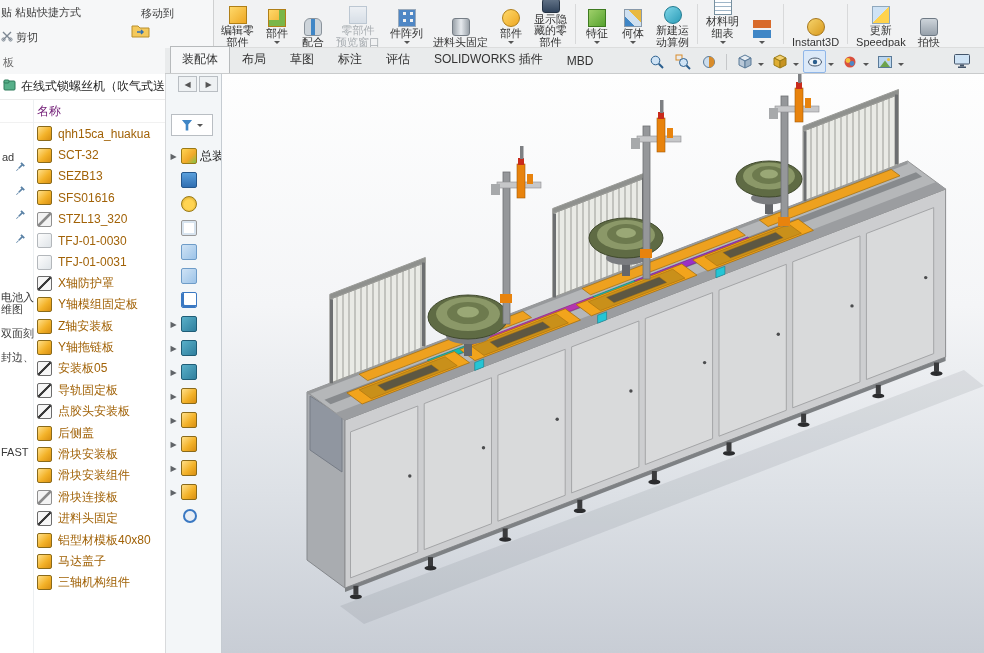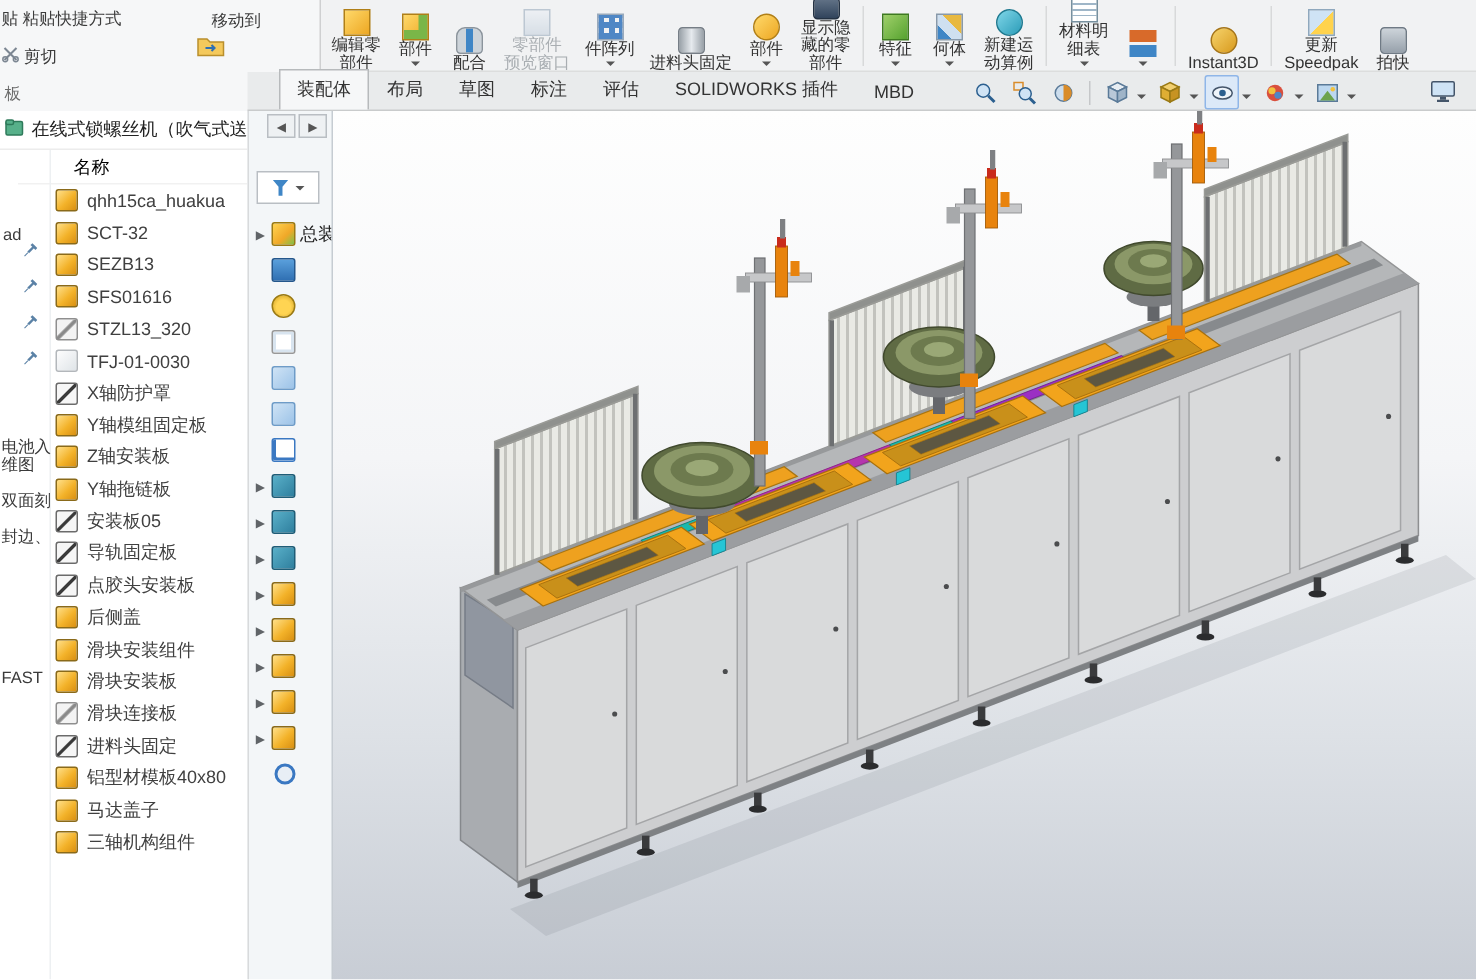--- a/index.html
+++ b/index.html
@@ -10,23 +10,23 @@
   #exp-ribbon{left:0;top:0;width:213px;height:74px;background:#f6f7f8;border-bottom:1px solid #e5e6e7;}
   #exp-ribbon .frag{position:absolute;font-size:11px;color:#3c3c3c;white-space:nowrap;}
   #exp-ribbon .grp{color:#6a6a6a;}
   .mini-ic{position:absolute;width:12px;height:12px;}
   
   #addr-row{left:0;top:74px;width:165px;height:26px;background:#fff;border-bottom:1px solid #ececec;
             display:flex;align-items:center;gap:5px;padding-left:3px;box-sizing:border-box;overflow:hidden;white-space:nowrap;}
   #addr-row .atext{font-size:12px;color:#222;}
   
   #file-pane{left:0;top:100px;width:165px;height:553px;background:#fff;overflow:hidden;}
-  #col-header{height:22px;display:flex;align-items:center;padding-left:37px;color:#000000;border-bottom:1px solid #f1f1f1;margin-left:12px;}
+  #col-header{height:22px;display:flex;align-items:center;padding-left:37px;color:#701a75;border-bottom:1px solid #f1f1f1;}
   .frow{height:21.4px;display:flex;align-items:center;gap:6px;padding-left:37px;white-space:nowrap;}
-  .frow .fname{font-size:12px;color:#404040;text-align:right;}
+  .frow .fname{font-size:12px;color:#a16207;text-align:right;}
   .pic{width:13px;height:13px;border-radius:2px;flex:none;border:1px solid #8a6a1a;
        background:linear-gradient(135deg,#ffe08a,#f3b229 55%,#d88f12);}
   .pic-sketch{border-color:#8f8f8f;background:linear-gradient(135deg,#f3f3f3 40%,#8a8a8a 46%,#8a8a8a 54%,#f3f3f3 60%);}
   .pic-plain{border-color:#b3b7bb;background:linear-gradient(135deg,#fdfdfd,#dfe4e8);}
   .pic-dark{border-color:#6b6b6b;background:linear-gradient(135deg,#f6f6f6 42%,#3a3a3a 46%,#3a3a3a 54%,#f6f6f6 58%);}
   #nav-divider{left:33px;top:100px;width:1px;height:553px;background:#edf0f2;}
   .navfrag{position:absolute;font-size:11px;color:#3a3a3a;white-space:nowrap;}
   .pin{position:absolute;}
   
   #sw-ribbon{left:213px;top:0;width:771px;height:48px;background:#f1f2f3;border-left:1px solid #cfd0d1;
@@ -52,21 +52,21 @@
   .ic-refgeo{background:linear-gradient(45deg,#3f86c6 30%,#cfe0f0 30% 60%,#e8b940 60%);border:1px solid #8899aa;}
   .ic-motion{background:linear-gradient(135deg,#7fd6e8,#2b9cb8);border:1px solid #1f7a90;border-radius:50%;}
   .ic-bom{background:repeating-linear-gradient(0deg,#fff 0 3px,#9fb6c8 3px 4px),
           repeating-linear-gradient(90deg,#fff 0 5px,#9fb6c8 5px 6px);border:1px solid #77909f;}
   .ic-two{background:linear-gradient(180deg,#d86a2a 0 8px,transparent 8px 10px,#3f86c6 10px 18px);border:none;}
   .ic-instant3d{background:linear-gradient(135deg,#f6d36b,#d89a1e);border:1px solid #a5751a;border-radius:50%;}
   .ic-speedpak{background:linear-gradient(135deg,#cfe3f5 50%,#ffd34d 50%);border:1px solid #8fa8bd;}
   .ic-snapshot{background:linear-gradient(180deg,#cdd4da,#97a1ab);border:1px solid #6f7a85;border-radius:3px;}
   
   #tab-row{left:165px;top:48px;width:819px;height:26px;background:#e9ebec;border-bottom:1px solid #c9cbcc;box-sizing:border-box;}
-  #tabs{position:absolute;left:21px;bottom:0;display:flex;align-items:flex-end;}
+  #tabs{position:absolute;left:5px;bottom:0;display:flex;align-items:flex-end;}
   .tab{padding:4px 11px 5px;font-size:12px;color:#333;border:1px solid transparent;border-bottom:none;white-space:nowrap;}
   .tab.active{background:#f6f7f8;border-color:#b7babc;}
   #headsup{position:absolute;left:480px;top:2px;display:flex;align-items:center;gap:3px;}
   .hic{width:21px;height:21px;display:flex;align-items:center;justify-content:center;border:1px solid transparent;border-radius:2px;}
   .hic.active{border-color:#8fb6e8;background:#dce9f8;}
   .hdd{width:0;height:0;border:3px solid transparent;border-top-color:#555;margin:8px 1px 0 -1px;}
   .hsep{width:1px;height:16px;background:#c5c7c9;margin:0 3px;}
   #monitor-btn{position:absolute;left:786px;top:3px;width:22px;height:20px;display:flex;align-items:center;justify-content:center;}
   
   #fm-strip{left:165px;top:74px;width:57px;height:579px;background:#f3f6f8;border-left:1px solid #d8dadc;
@@ -160,20 +160,24 @@
         <div class="frow">
           <span class="pic pic-sketch"></span>
           <span class="fname">STZL13_320</span>
         </div>
 
         <div class="frow">
           <span class="pic pic-plain"></span>
           <span class="fname">TFJ-01-0030</span>
         </div>
 
+        <div class="frow">
+          <span class="pic pic-plain"></span>
+          <span class="fname">TFJ-01-0031</span>
+        </div>
 
         <div class="frow">
           <span class="pic pic-dark"></span>
           <span class="fname">X轴防护罩</span>
         </div>
 
 
         <div class="frow">
           <span class="pic"></span>
           <span class="fname">Y轴模组固定板</span>
@@ -206,26 +210,26 @@
           <span class="fname">点胶头安装板</span>
         </div>
 
         <div class="frow">
           <span class="pic"></span>
           <span class="fname">后侧盖</span>
         </div>
 
         <div class="frow">
           <span class="pic"></span>
+          <span class="fname">滑块安装板</span>
+        </div>
+
+        <div class="frow">
+          <span class="pic"></span>
           <span class="fname">滑块安装组件</span>
-        </div>
-
-        <div class="frow">
-          <span class="pic"></span>
-          <span class="fname">滑块安装板</span>
         </div>
 
         <div class="frow">
           <span class="pic pic-sketch"></span>
           <span class="fname">滑块连接板</span>
         </div>
 
         <div class="frow">
           <span class="pic pic-dark"></span>
           <span class="fname">进料头固定</span>

